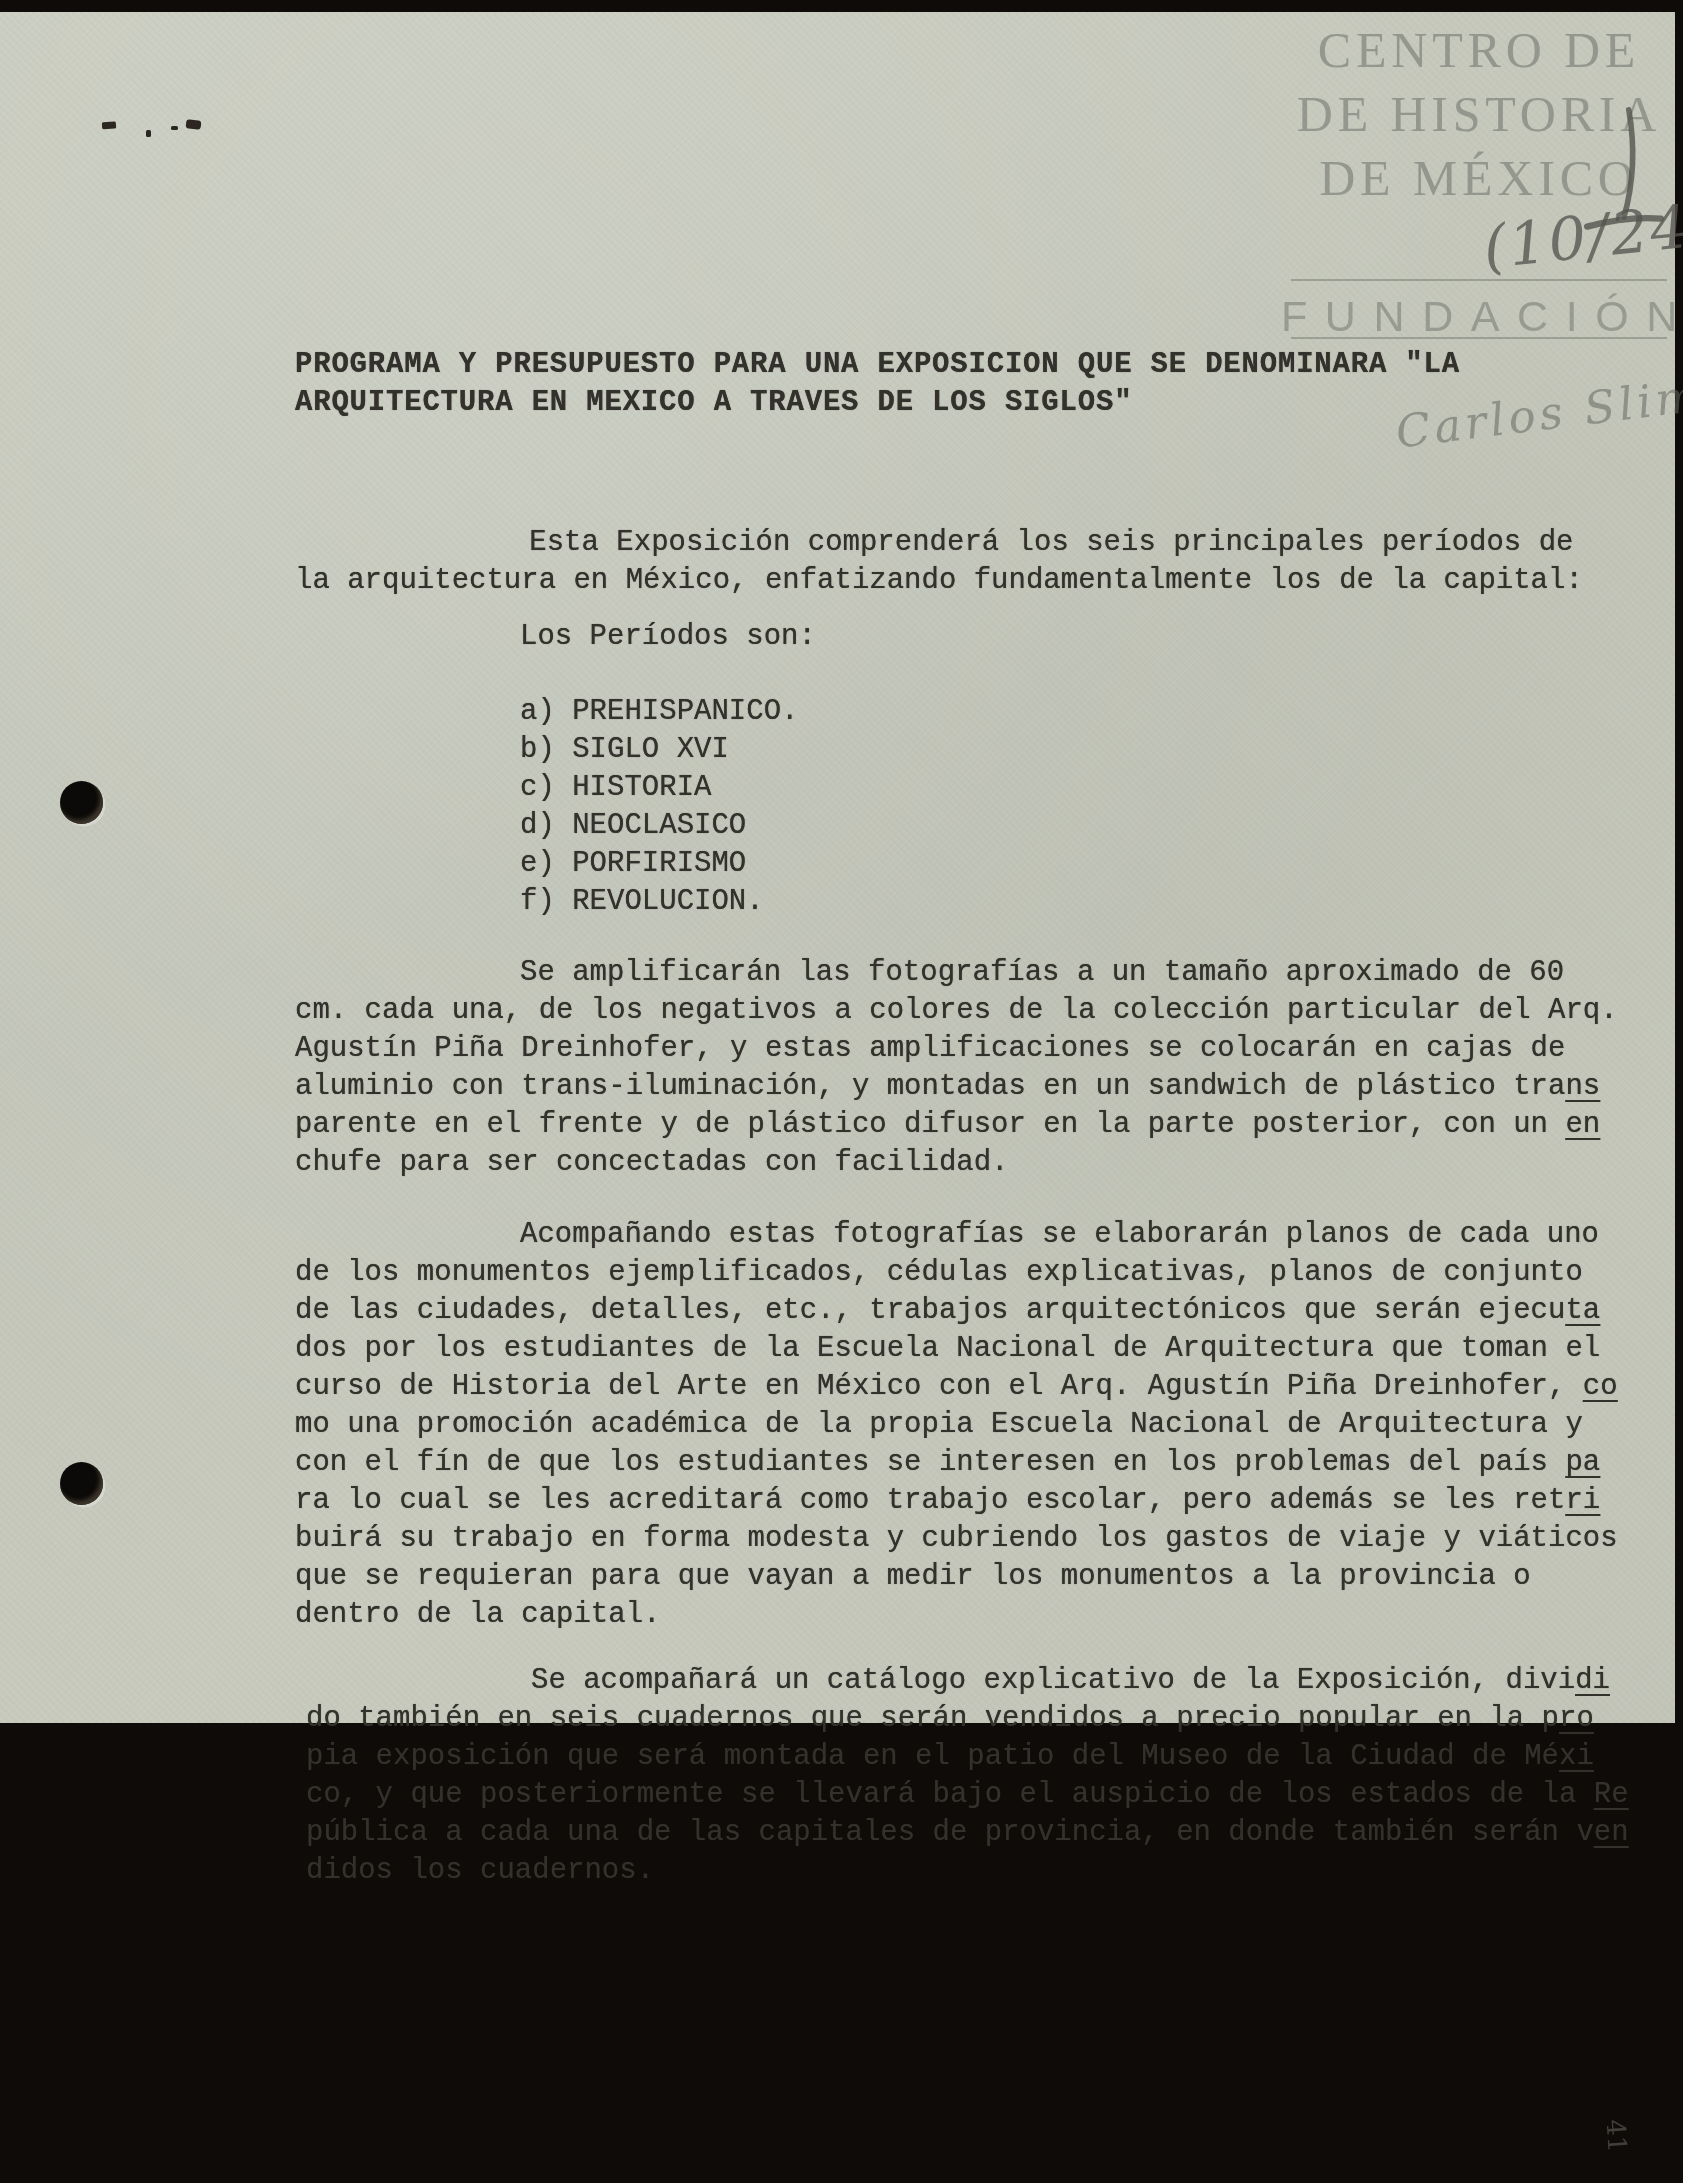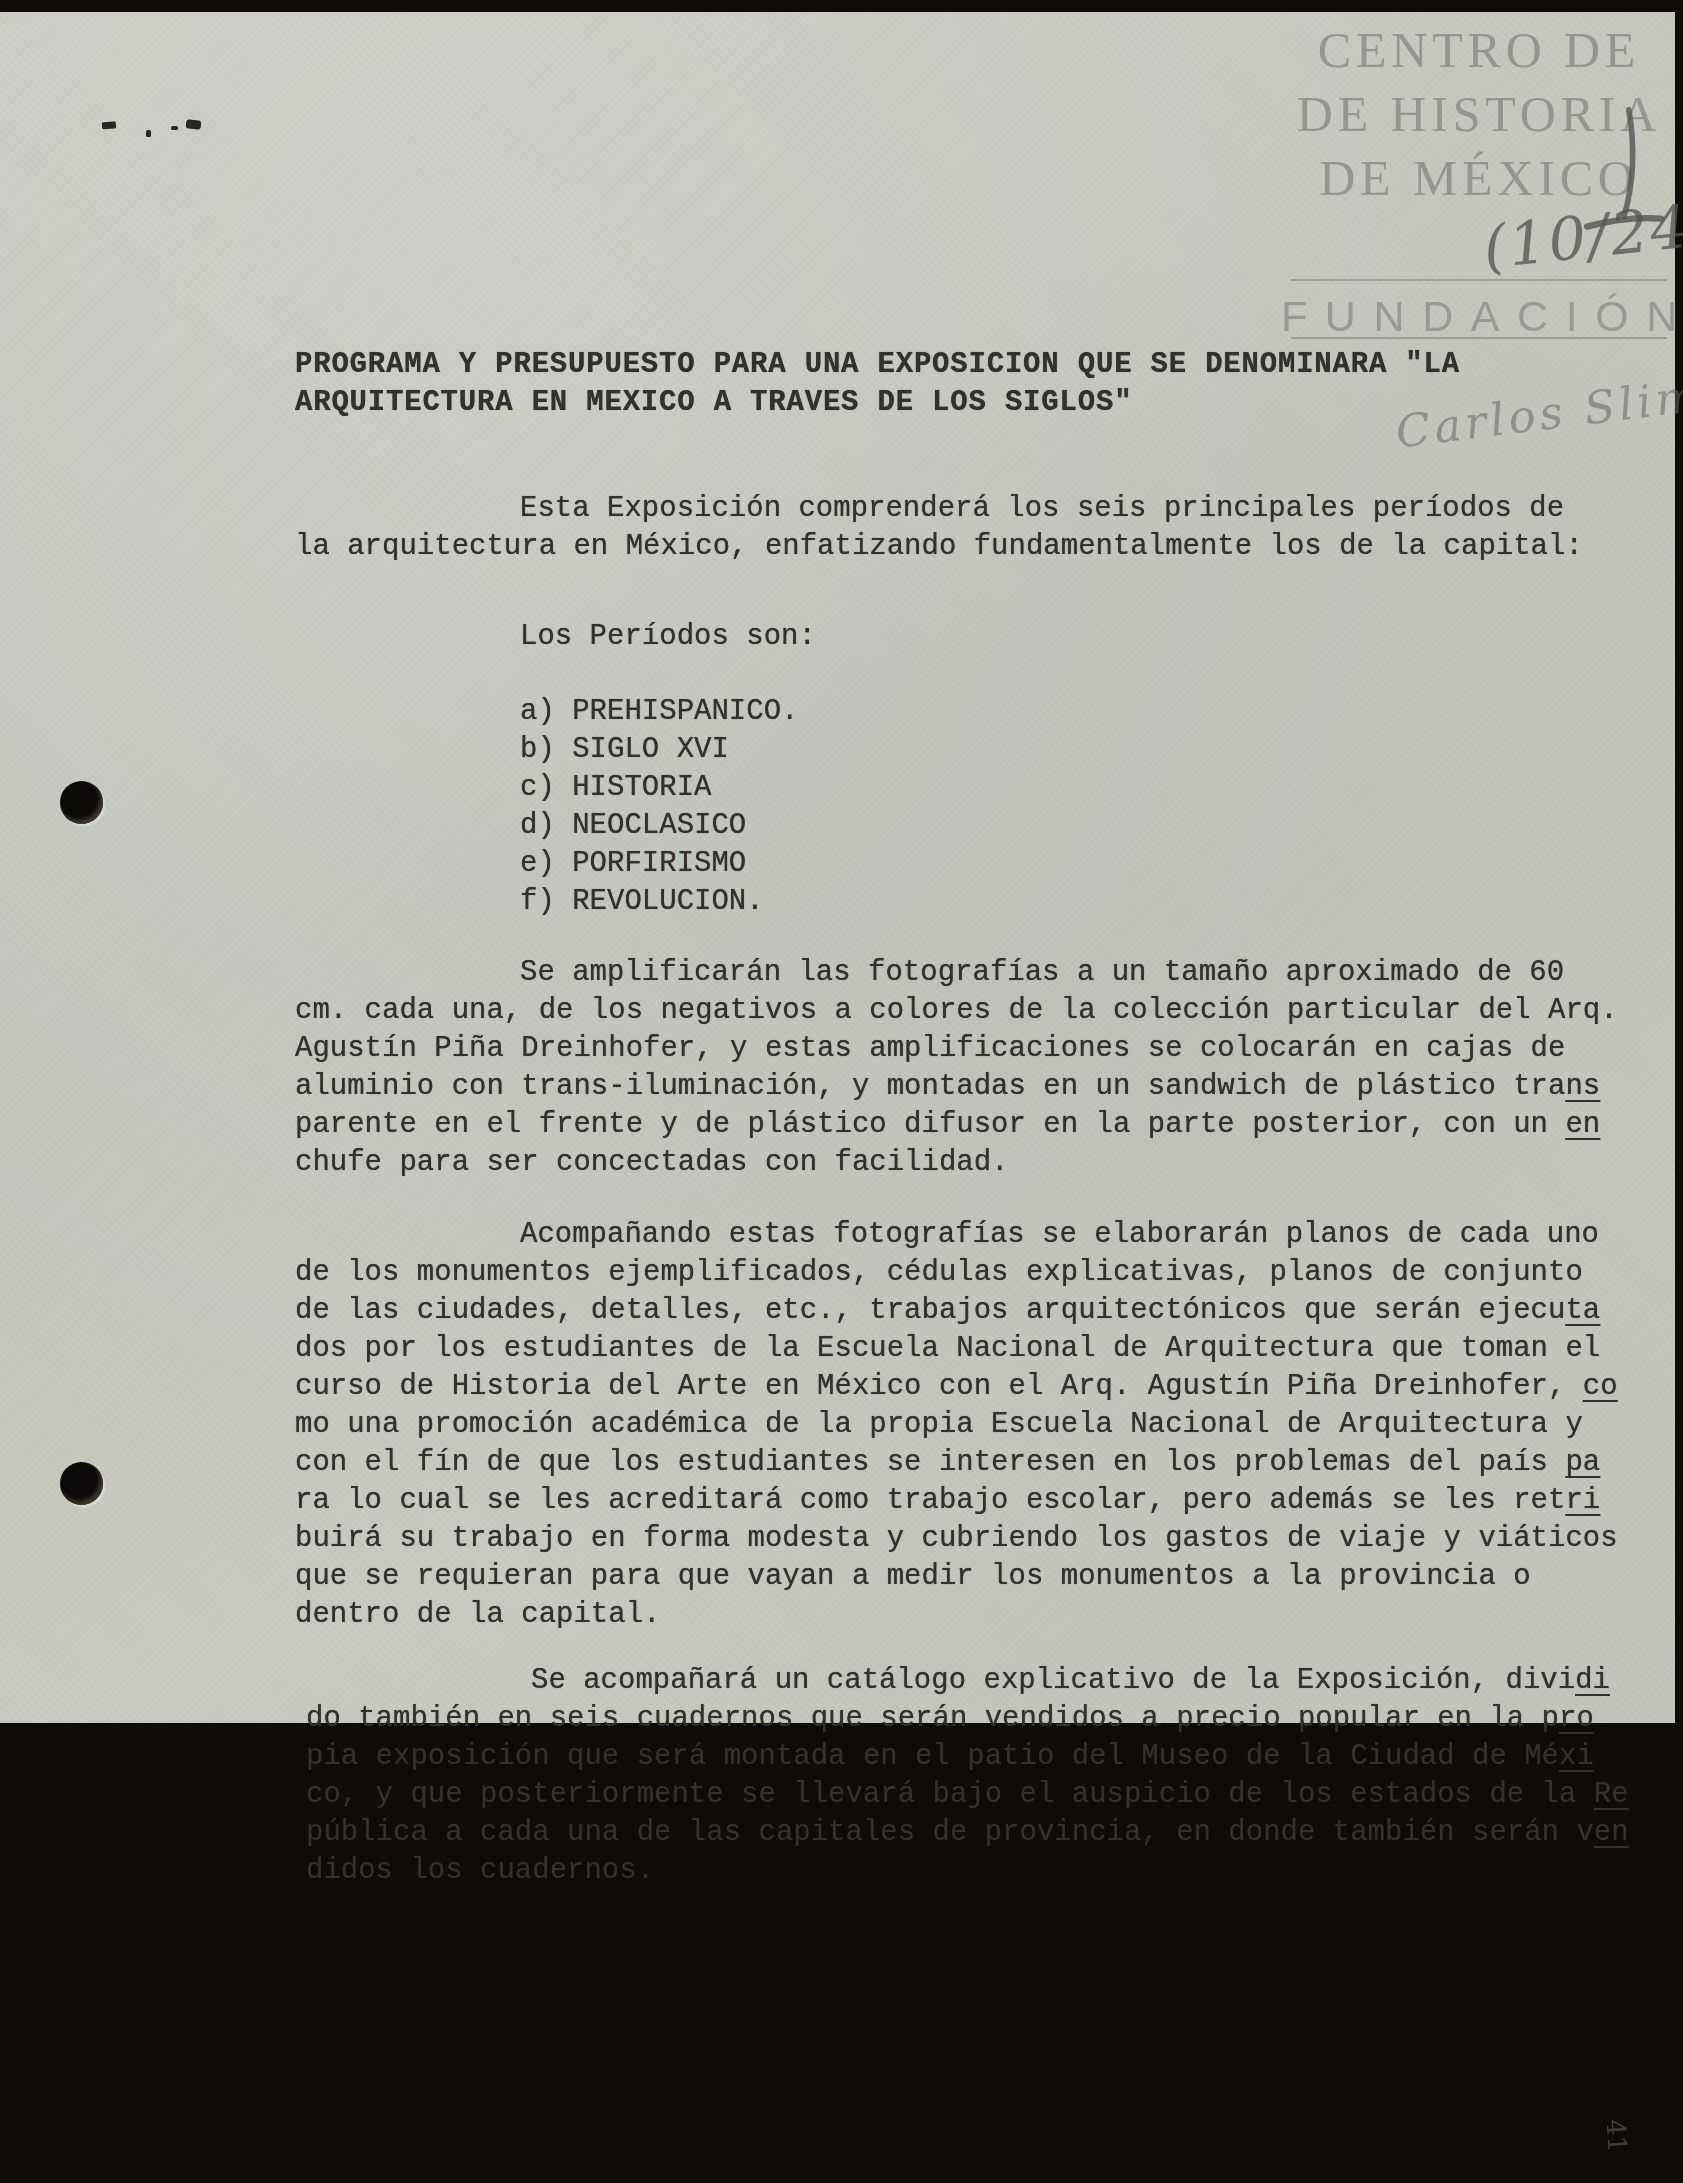--- a/index.html
+++ b/index.html
@@ -26,21 +26,21 @@
     white-space:pre;
     text-shadow:0 0 0.8px rgba(42,40,35,.85);
     margin-left:28px;
   }
   .tline{height:38px;}
   .indent{padding-left:225px;}
   .title-block{font-weight:bold;letter-spacing:0.8px;}
   .ul{text-decoration:underline;text-underline-offset:6.4px;text-decoration-thickness:2.4px;}
 
   #title   {left:267px;top:334px;}
-  #para1   {left:267px;top:478px;}
+  #para1   {left:267px;top:512px;text-align:center;}
   #periods-heading{left:267px;top:606px;}
   #period-list{left:267px;top:681px;}
   #para2   {left:267px;top:942px;}
   #para3   {left:267px;top:1204px;}
   #para4   {left:278px;top:1650px;}
 
   
   .wm-block{
     position:absolute;left:1295px;top:6.4px;width:368px;
     text-align:center;

